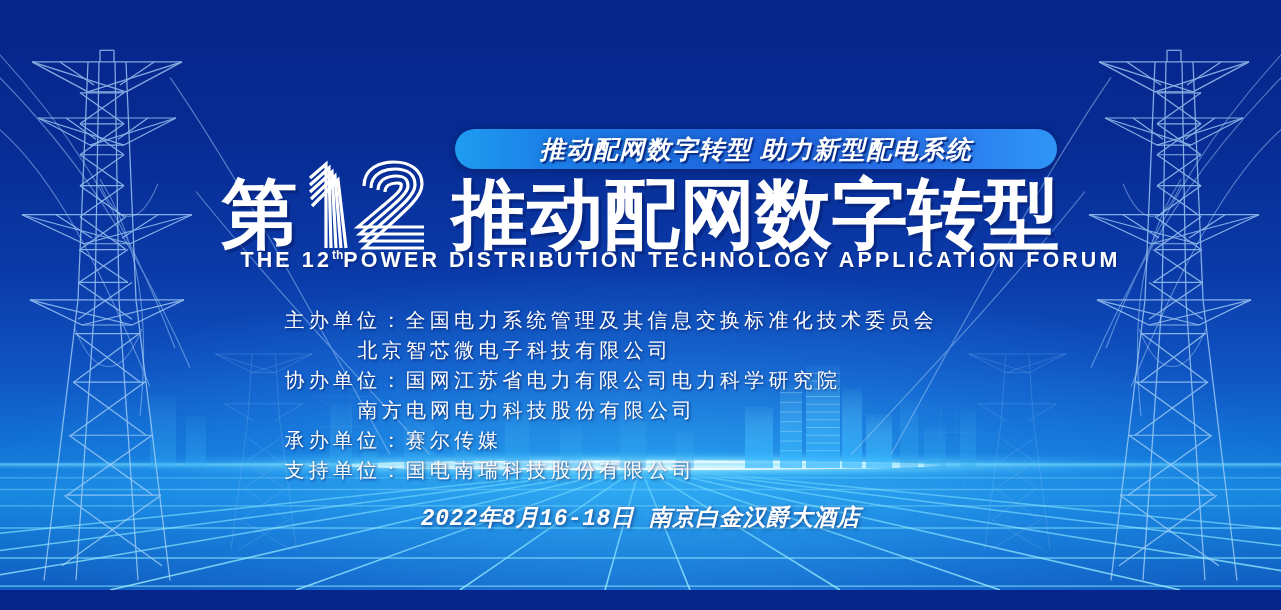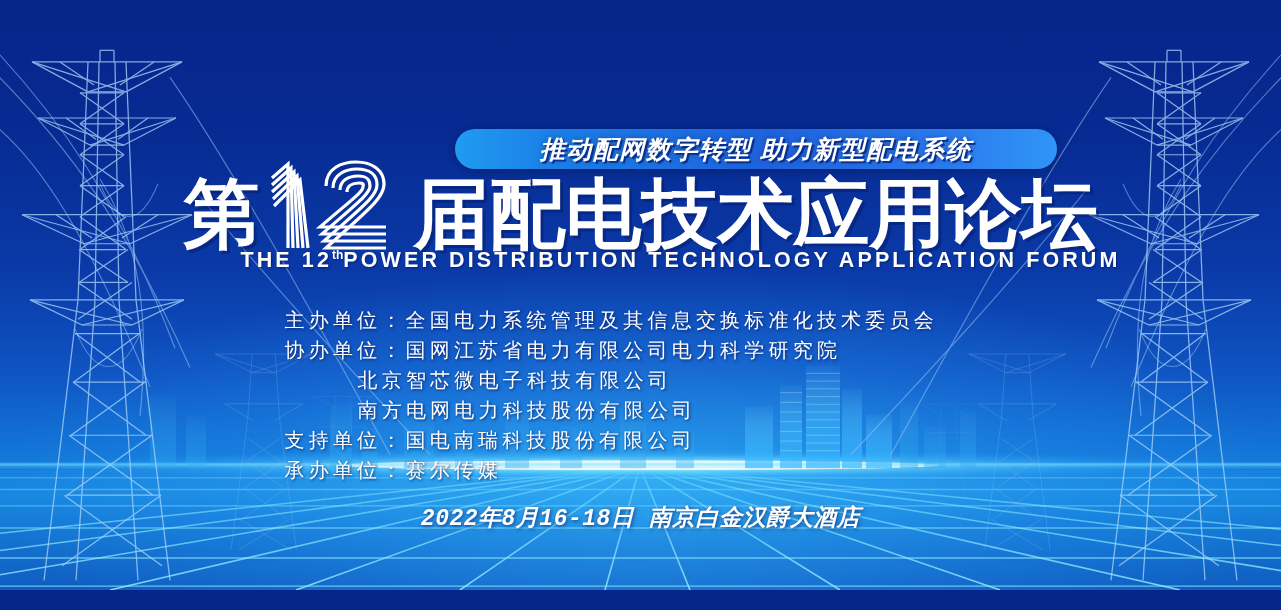--- a/index.html
+++ b/index.html
@@ -502,32 +502,32 @@
             <path d="M10,50 L36,24 L44,92"></path>
 
             <path d="M62,30 C62,12 78,6 92,6 C108,6 120,14 120,28 C120,42 104,54 62,92 L122,92"></path>
             <path d="M69,32 C69,18 82,13 93,13 C106,13 113,19 113,29 C113,40 98,51 60,85 L122,85"></path>
             <path d="M76,34 C76,24 85,20 94,20 C104,20 106,24 106,30 C106,38 92,48 58,78 L122,78"></path>
             <path d="M83,36 C83,30 88,27 95,27 C101,27 99,29 99,31 C99,36 86,45 56,71 L122,71"></path>
           </g>
         </svg>
       </span>
 
-      <span class="t-cn">届配电技术应用论坛</span>
+      <span class="t-cn">推动配网数字转型</span>
     </div>
 
     <div class="subtitle-en">
       <span>THE 12</span><sup>th</sup><span>POWER DISTRIBUTION TECHNOLOGY APPLICATION FORUM</span>
     </div>
 
     <div class="orgs">
       <div class="org-line"><span>主办单位：</span><span>全国电力系统管理及其信息交换标准化技术委员会</span></div>
+      <div class="org-line indent"><span>北京智芯微电子科技有限公司</span></div>
       <div class="org-line"><span>协办单位：</span><span>国网江苏省电力有限公司电力科学研究院</span></div>
-      <div class="org-line indent"><span>北京智芯微电子科技有限公司</span></div>
       <div class="org-line indent"><span>南方电网电力科技股份有限公司</span></div>
+      <div class="org-line"><span>承办单位：</span><span>赛尔传媒</span></div>
       <div class="org-line"><span>支持单位：</span><span>国电南瑞科技股份有限公司</span></div>
-      <div class="org-line"><span>承办单位：</span><span>赛尔传媒</span></div>
     </div>
 
     <div class="datevenue">2022年8月16-18日  南京白金汉爵大酒店</div>
 
   </div>
 </div>
 
 </body></html>

